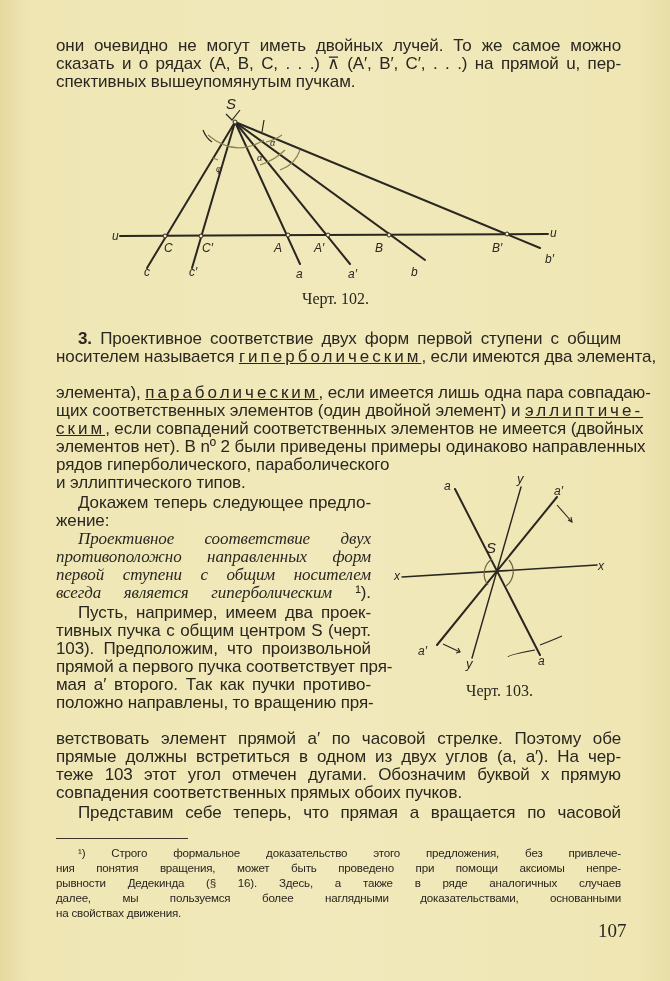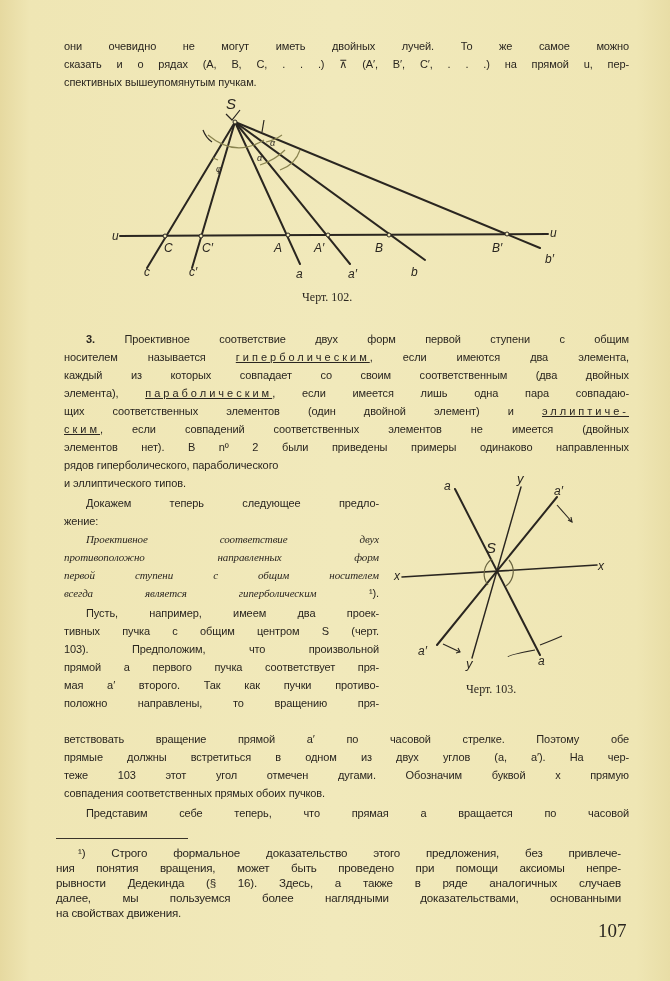--- a/index.html
+++ b/index.html
@@ -6,32 +6,32 @@
   body {
     width: 670px; height: 981px; overflow: hidden;
     background: #efe6b4;
     background-image: linear-gradient(90deg, #e6d9a0 0px, #efe6b4 30px, #f1e9bb 50%, #efe6b4 95%, #e8dda6 100%);
     font-family: "Liberation Serif", serif;
     color: #2a2620;
     position: relative;
   }
   .page { position: absolute; left: 0; top: 0; width: 670px; height: 981px; }
   .line {
-    position: absolute; left: 64px; width: 565px;
-    font-size: 11px; line-height: 18px; white-space: nowrap;
+    position: absolute; left: 56px; width: 565px;
+    font-size: 17px; line-height: 18px; white-space: nowrap;
     text-align: justify; text-align-last: justify;
     font-family: "Liberation Sans Narrow", "Liberation Sans", sans-serif;
     letter-spacing: -0.1px;
   }
   .line.last { text-align-last: left; }
   .narrow { width: 315px; }
   .indent { text-indent: 22px; }
   .it { font-style: italic; font-family: "Liberation Serif", serif; }
   .sp { letter-spacing: 3px; text-decoration: underline; }
-  .caption { position: absolute; font-size: 12px; font-family: "Liberation Serif", serif; }
+  .caption { position: absolute; font-size: 16px; font-family: "Liberation Serif", serif; }
   .fn {
     position: absolute; left: 56px; width: 565px;
     font-size: 11.6px; line-height: 15px; white-space: nowrap;
     text-align: justify; text-align-last: justify;
     font-family: "Liberation Sans", sans-serif; letter-spacing: -0.2px;
   }
   .fn.last { text-align-last: left; }
   .rule { position: absolute; left: 56px; top: 838px; width: 132px; height: 1px; background: #3a342a; }
   .pageno { position: absolute; left: 598px; top: 920px; font-size: 19px; font-family: "Liberation Serif", serif; }
   svg { position: absolute; left: 0; top: 0; }
@@ -126,21 +126,20 @@
     <text x="444" y="490" font-size="12">a</text>
     <text x="538" y="665" font-size="12">a</text>
     <text x="554" y="495" font-size="12">a′</text>
     <text x="418" y="655" font-size="12">a′</text>
   </svg>
 
   <div class="caption" style="left:302px; top:290px;">Черт. 102.</div>
 
   <div class="line indent" style="top:330px;"><b>3.</b> <span>Проективное соответствие двух форм первой ступени с общим</span></div>
   <div class="line" style="top:348px;"><span>носителем называется </span><span class="sp">гиперболическим</span><span>, если имеются два элемента,</span></div>
-  <div class="line" style="top:366px;">каждый из которых совпадает со своим соответственным (два двойных</div>
   <div class="line" style="top:384px;"><span>элемента), </span><span class="sp">параболическим</span><span>, если имеется лишь одна пара совпадаю-</span></div>
   <div class="line" style="top:402px;"><span>щих соответственных элементов (один двойной элемент) и </span><span class="sp">эллиптиче-</span></div>
   <div class="line" style="top:420px;"><span class="sp">ским</span><span>, если совпадений соответственных элементов не имеется (двойных</span></div>
   <div class="line" style="top:438px;">элементов нет). В nº 2 были приведены примеры одинаково направленных</div>
   <div class="line last narrow" style="top:456px;">рядов гиперболического, параболического</div>
   <div class="line last narrow" style="top:474px;">и эллиптического типов.</div>
 
   <div class="line narrow indent" style="top:494px;">Докажем теперь следующее предло-</div>
   <div class="line last narrow" style="top:512px;">жение:</div>
   <div class="line narrow indent it" style="top:530px;">Проективное соответствие двух</div>
@@ -150,21 +149,21 @@
 
   <div class="line narrow indent" style="top:604px;">Пусть, например, имеем два проек-</div>
   <div class="line narrow" style="top:622px;">тивных пучка с общим центром S (черт.</div>
   <div class="line narrow" style="top:640px;">103). Предположим, что произвольной</div>
   <div class="line narrow" style="top:658px;">прямой a первого пучка соответствует пря-</div>
   <div class="line narrow" style="top:676px;">мая a′ второго. Так как пучки противо-</div>
   <div class="line narrow" style="top:694px;">положно направлены, то вращению пря-</div>
 
   <div class="caption" style="left:466px; top:682px;">Черт. 103.</div>
 
-  <div class="line" style="top:730px;">ветствовать вращение прямой a′ по часовой стрелке. Поэтому обе</div>
+  <div class="line" style="top:730px;">ветствовать элемент прямой a′ по часовой стрелке. Поэтому обе</div>
   <div class="line" style="top:748px;">прямые должны встретиться в одном из двух углов (a, a′). На чер-</div>
   <div class="line" style="top:766px;">теже 103 этот угол отмечен дугами. Обозначим буквой x прямую</div>
   <div class="line last" style="top:784px;">совпадения соответственных прямых обоих пучков.</div>
   <div class="line indent" style="top:804px;">Представим себе теперь, что прямая a вращается по часовой</div>
 
   <div class="rule"></div>
 
   <div class="fn indent" style="top:845px;">¹) Строго формальное доказательство этого предложения, без привлече-</div>
   <div class="fn" style="top:860px;">ния понятия вращения, может быть проведено при помощи аксиомы непре-</div>
   <div class="fn" style="top:875px;">рывности Дедекинда (§ 16). Здесь, а также в ряде аналогичных случаев</div>

